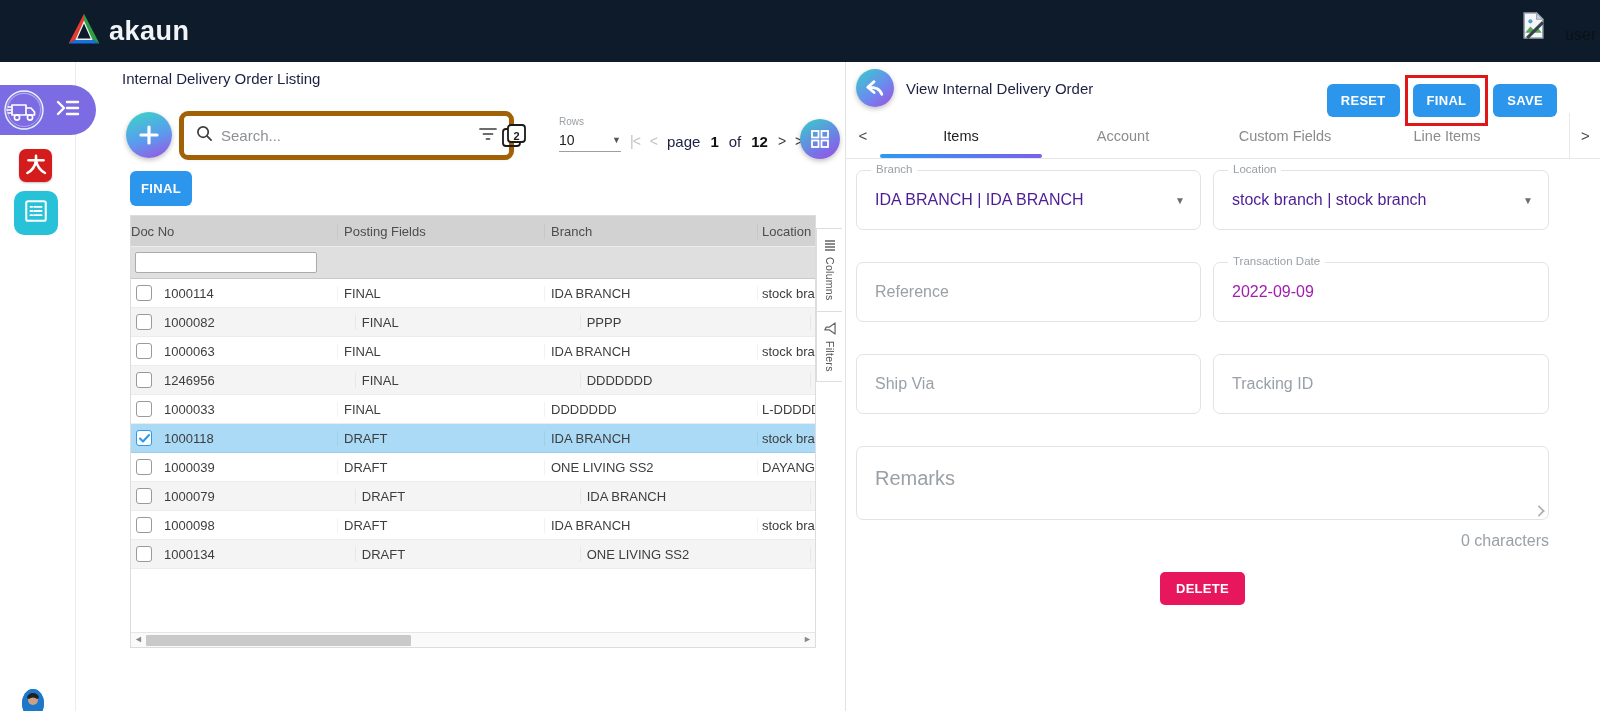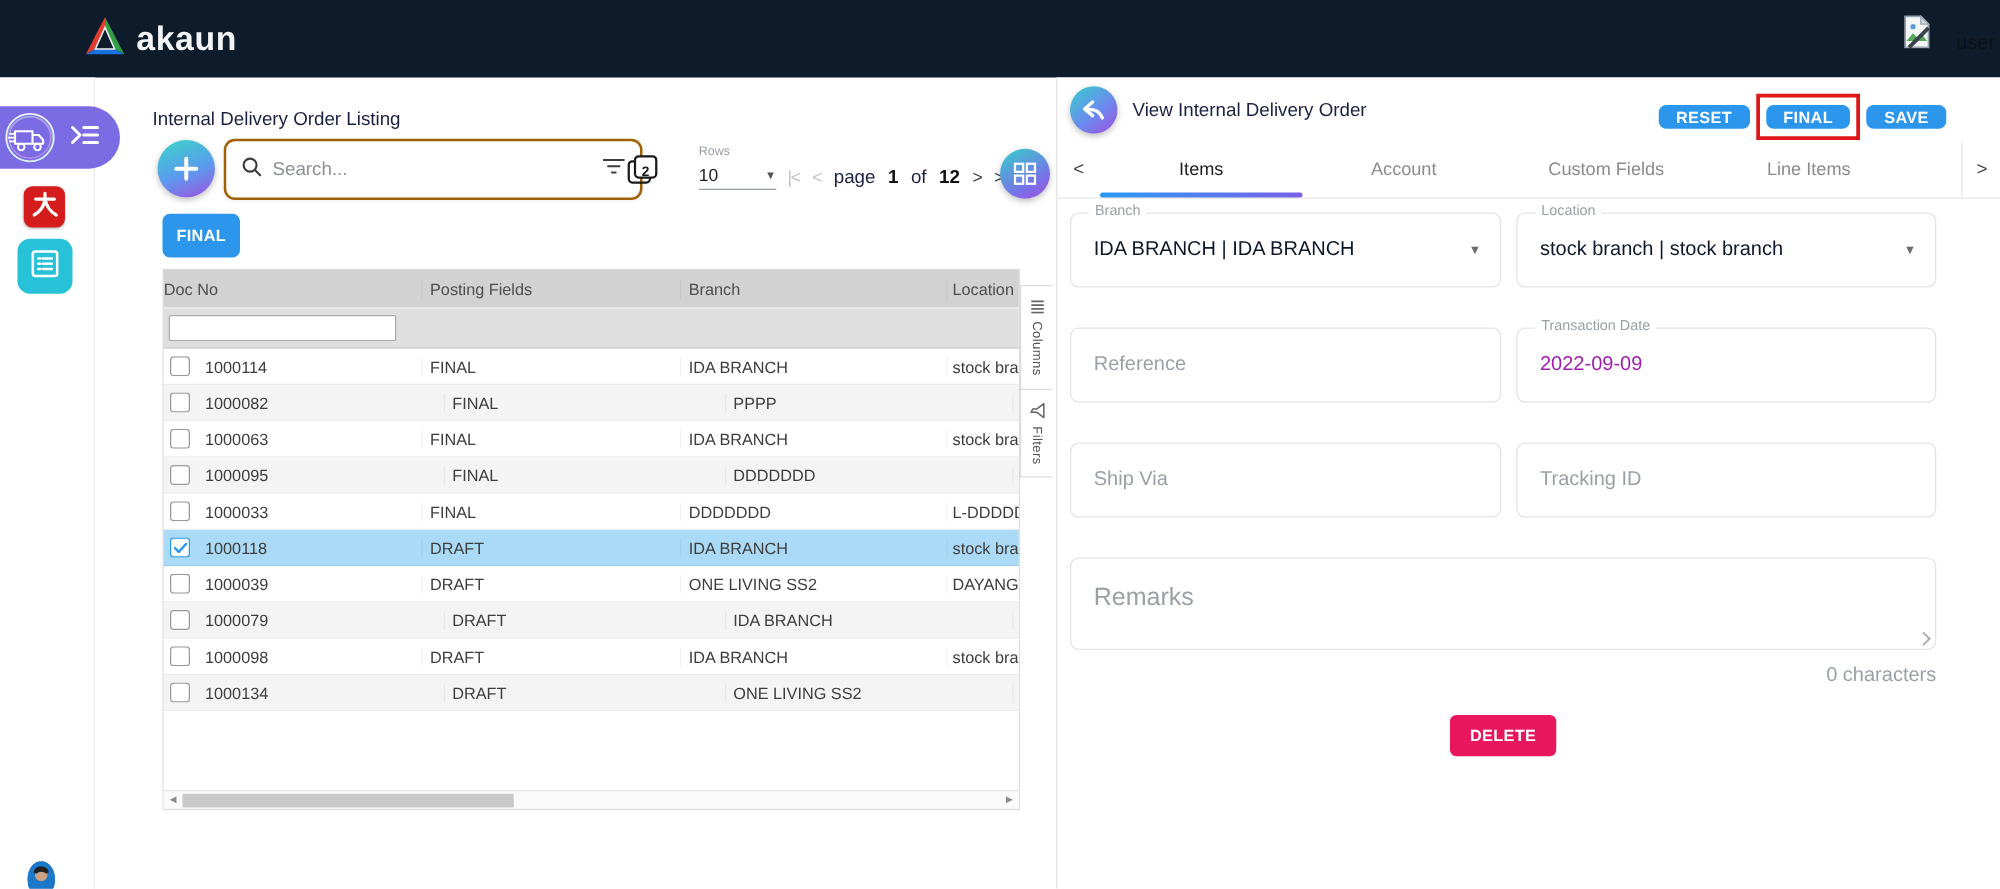--- a/index.html
+++ b/index.html
@@ -21,25 +21,25 @@
               display:flex; align-items:center; z-index:5; }
   .truck-circle { width:46px; height:46px; margin-left:1px; position:relative; }
   .pill-menu { margin-left:8px; }
   .app-icon-red { left:19px; top:149px; width:33px; height:33px; background:#d41c1c; border-radius:7px;
                   display:flex; align-items:center; justify-content:center; box-shadow:0 1px 2px rgba(0,0,0,.25); }
   .app-icon-teal { left:14px; top:191px; width:44px; height:44px; background:#28c2d8; border-radius:10px;
                    display:flex; align-items:center; justify-content:center; }
   .avatar { left:22px; top:627px; width:22px; height:29px; border-radius:50%; background:#1d78c9; overflow:hidden; position:absolute; }
 
   
-  .listing-title { left:122px; top:87px; font-size:15px; color:#1c2142; }
+  .listing-title { left:122px; top:70px; font-size:15px; color:#1c2142; }
   .add-btn { left:126px; top:112px; width:46px; height:46px; border-radius:50%;
              background:linear-gradient(160deg,#3ad6c6 0%,#5b9bee 55%,#a04fe0 100%);
              display:flex; align-items:center; justify-content:center; box-shadow:0 2px 5px rgba(0,0,0,.25); }
-  .search-card { left:179px; top:111px; width:335px; height:49px; background:#fff; border:2px solid #a16207;
+  .search-card { left:179px; top:111px; width:335px; height:49px; background:#fff; border:5px solid #a16207;
                  border-radius:9px; display:flex; align-items:center; padding:0 12px; box-shadow:0 1px 3px rgba(0,0,0,.05); }
   .search-input { border:none; outline:none; flex:1; font-size:15px; color:#333; margin-left:8px; font-family:"Liberation Sans",sans-serif; }
   .search-input::placeholder { color:#8d9096; }
   .pages-icon { left:499px; top:121px; }
   .rows-label { left:559px; top:116px; font-size:10px; color:#9aa0a6; }
   .rows-select { left:559px; top:128px; width:62px; height:24px; border-bottom:1px solid #9aa0a6;
                  font-size:14px; color:#222; display:flex; align-items:center; justify-content:space-between; }
   .rows-caret { font-size:9px; color:#555; }
   .pager { left:630px; top:128px; display:flex; align-items:center; gap:10px; font-size:15px; color:#1c2142; height:26px; }
   .pg-nav { font-size:14px; letter-spacing:-1px; }
@@ -81,38 +81,38 @@
   .strip-box:first-child { border-top:1px solid #ddd; }
   .strip-label { writing-mode:vertical-rl; font-size:10.5px; color:#555; letter-spacing:.3px; }
 
   
   .rpanel { left:845px; top:62px; width:755px; height:649px; background:#fff; border-left:1px solid #e2e2e2; }
   .back-btn { left:10px; top:7px; width:38px; height:38px; border-radius:50%;
               background:linear-gradient(140deg,#35d0cb 0%,#6b8bee 55%,#a04fe0 100%);
               display:flex; align-items:center; justify-content:center; box-shadow:0 2px 5px rgba(0,0,0,.25); }
   .detail-title { left:60px; top:18px; font-size:15px; color:#1c2142; }
   .hdr-btns { right:43px; top:13px; display:flex; align-items:center; gap:13px; }
-  .hbtn { height:19px; padding:4px 14px; }
+  .hbtn { height:33px; padding:4px 14px; }
   .red-box { border:3px solid #e01717; padding:6px 5px; margin:0 -8px; }
 
   .tabs { left:0; top:51px; width:755px; height:46px; border-bottom:1px solid #e8e8e8; display:flex; align-items:stretch; }
   .tab-chv { width:34px; display:flex; align-items:center; justify-content:center; font-size:15px; color:#444; }
   .tab-chv.right { border-left:1px solid #e8e8e8; width:32px; }
   .tab { width:162px; display:flex; align-items:center; justify-content:center; font-size:14.5px; color:#8b8b8b; position:relative; }
   .tab.active { color:#1e1e1e; }
   .tab.active::after { content:""; position:absolute; left:0; right:0; bottom:0; height:4px; border-radius:3px;
                        background:linear-gradient(90deg,#2b9af3,#7b61e8); }
   .tab-spacer { flex:1; }
 
   .form { left:10px; top:108px; width:693px; }
   .frow { display:flex; gap:12px; margin-bottom:32px; }
   .field { position:relative; height:60px; border:1px solid #e3e3e3; border-radius:7px; background:#fff; }
   .f-l { width:345px; } .f-r { width:336px; }
   .float-label { position:absolute; top:-8px; left:14px; background:#fff; padding:0 5px; font-size:11.5px; color:#9aa0a6; }
-  .sel-value { position:absolute; left:18px; top:0; line-height:58px; font-size:16px; color:#0f172a; }
+  .sel-value { position:absolute; left:18px; top:0; line-height:58px; font-size:16px; color:#4c1d95; }
   .sel-caret { position:absolute; right:15px; top:24px; font-size:10px; color:#6d6d6d; }
   .f-input { width:100%; height:100%; border:none; outline:none; background:transparent; padding:0 18px;
              font-size:16px; color:#a21caf; font-family:"Liberation Sans",sans-serif; }
   .f-input::placeholder, .remarks::placeholder { color:#9aa0a6; }
   .remarks-field { height:74px; width:693px; position:relative; border:1px solid #e3e3e3; border-radius:7px; }
   .remarks { width:100%; height:100%; border:none; outline:none; resize:none; padding:20px 18px; font-size:20px;
              color:#2b2b2b; font-family:"Liberation Sans",sans-serif; background:transparent; }
   .resize-h { position:absolute; right:4px; bottom:3px; width:10px; height:10px;
               border-right:2px solid #9a9a9a; border-bottom:2px solid #9a9a9a; transform:rotate(-45deg) scale(.8); opacity:.8; }
   .char-count { text-align:right; font-size:16px; color:#9aa0a6; margin-top:12px; }
@@ -299,21 +299,21 @@
           <span class="chk"></span>
           <span>1000063</span>
         </div>
       <div class="c2">FINAL</div>
       <div class="c3">IDA BRANCH</div>
       <div class="c4">stock branch</div>
     </div>
     <div class="t-row alt">
       <div class="c1">
           <span class="chk"></span>
-          <span>1000095</span>
+          <span>1246956</span>
         </div>
       <div class="c2">FINAL</div>
       <div class="c3">DDDDDDD</div>
       <div class="c4">L-DDDDDDD</div>
     </div>
     <div class="t-row">
       <div class="c1">
           <span class="chk"></span>
           <span>1000033</span>
         </div>

